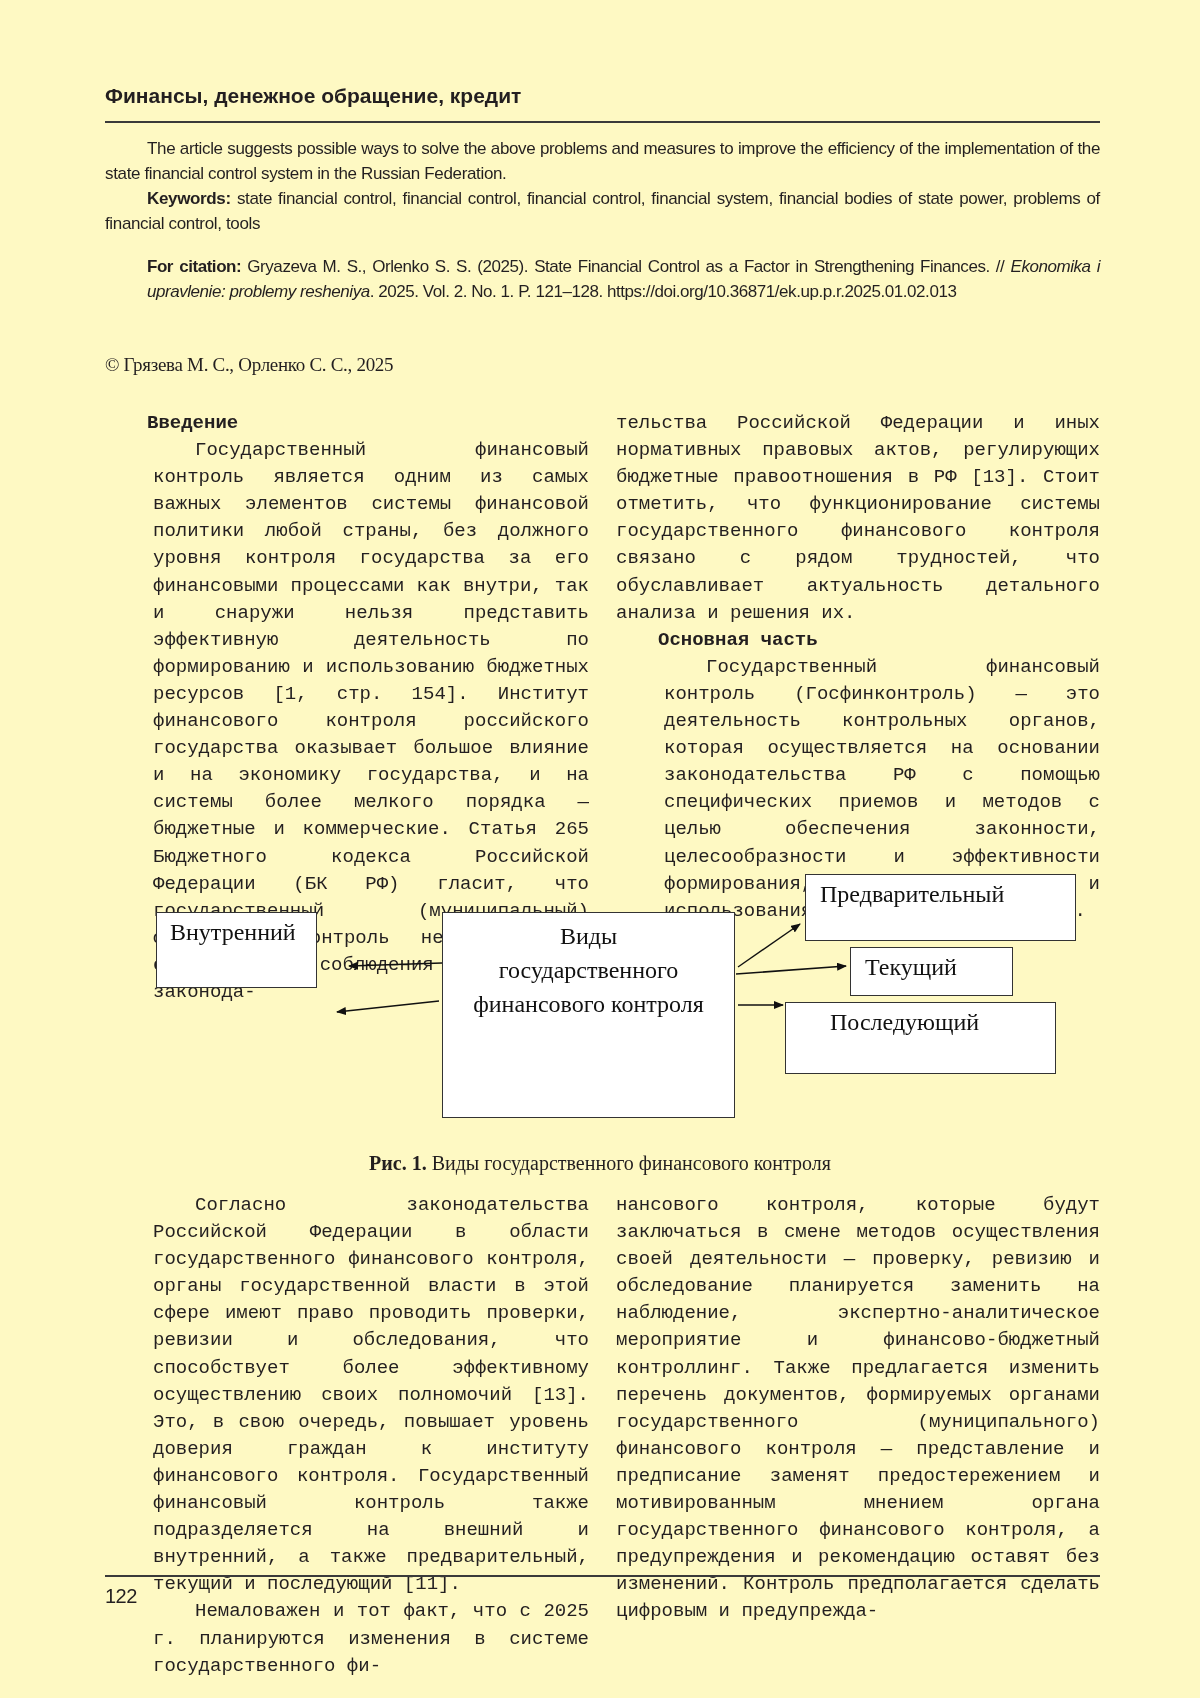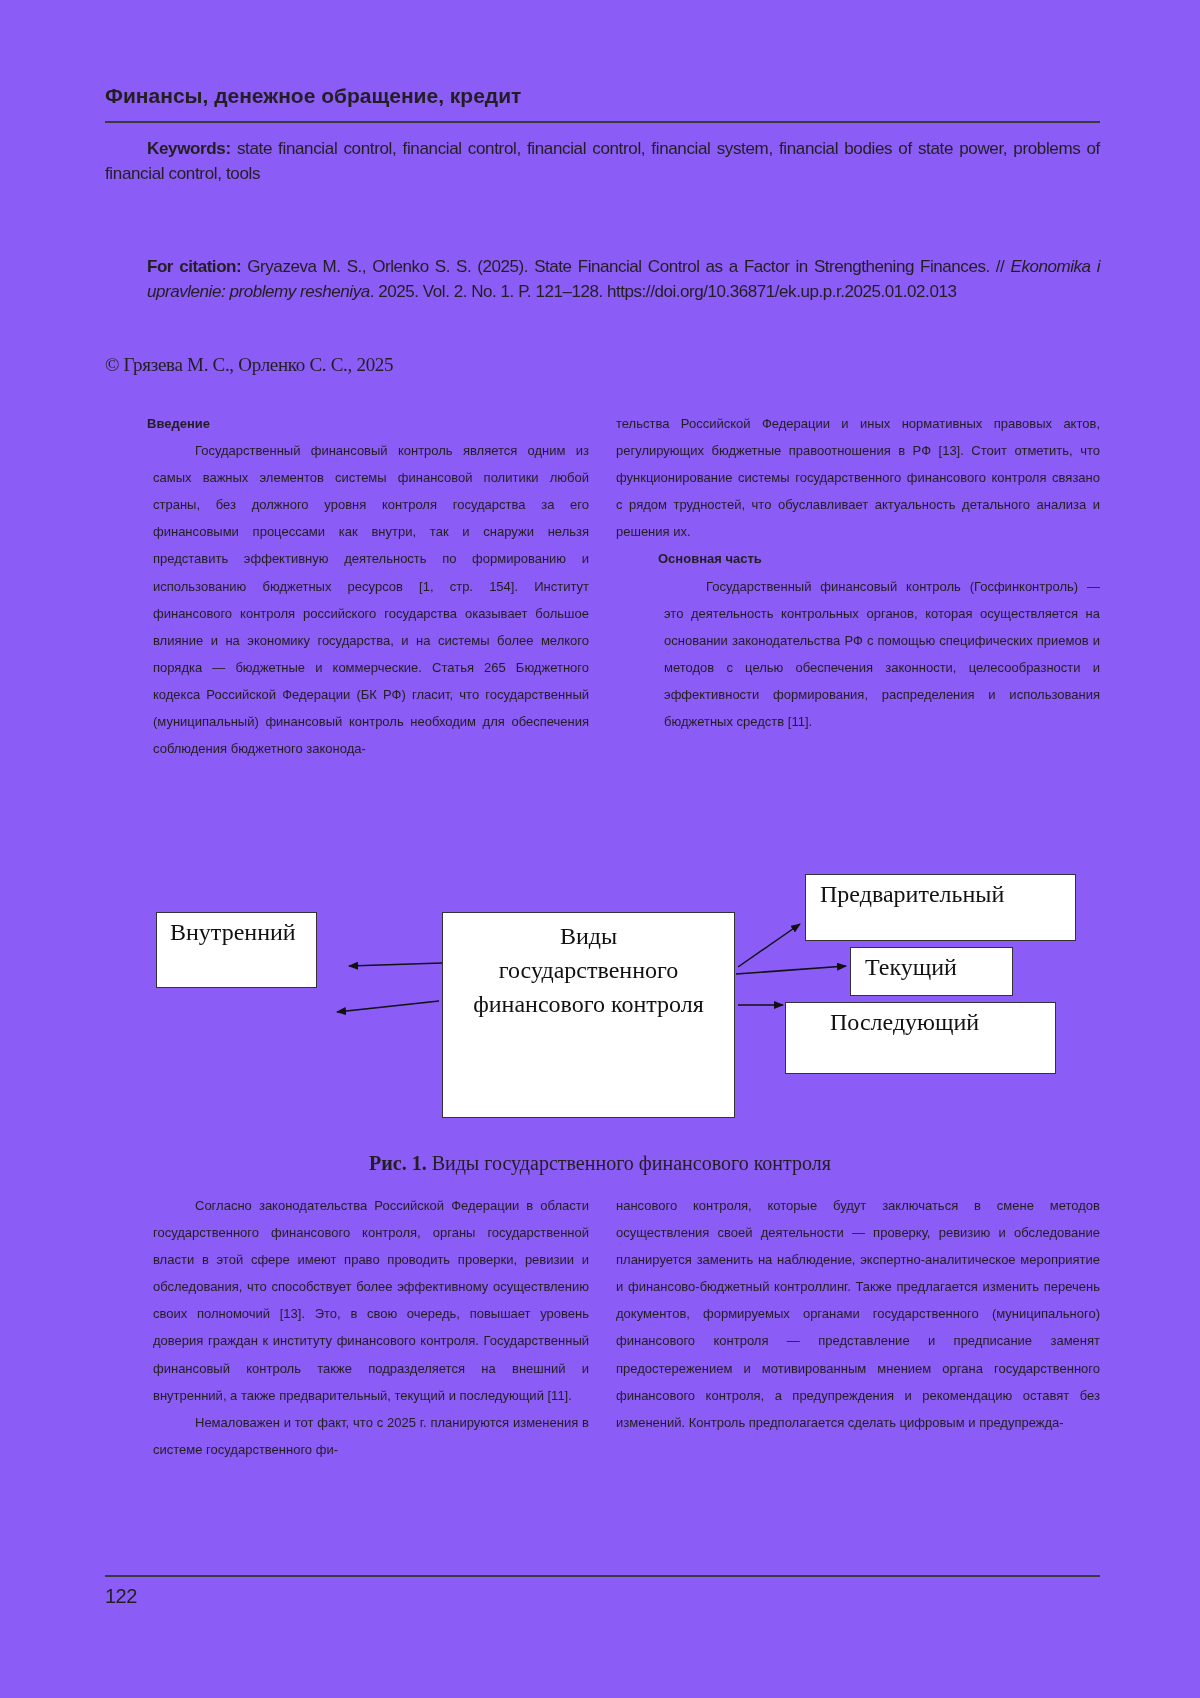--- a/index.html
+++ b/index.html
@@ -1,17 +1,17 @@
 <!DOCTYPE html>
 <html><head>
 <meta charset="utf-8">
 <style>
   html, body { margin: 0; padding: 0; background: #ffffff; }
   body { width: 1200px; height: 1698px; position: relative; overflow: hidden; color: #231f20; }
-  .page { position: absolute; left: 0; top: 0; width: 1200px; height: 1698px; background: #8b5cf6; }
+  .page { position: absolute; left: 0; top: 0; width: 1200px; height: 1698px; background: #fef9c3; }
 
   .running-head {
     position: absolute; left: 105px; top: 84px; width: 995px;
     font-family: "Liberation Sans", sans-serif; font-weight: bold; font-size: 21px; color: #231f20;
   }
   .rule { position: absolute; left: 105px; width: 995px; height: 2px; background: #3a3a3a; }
   .rule.top { top: 121px; }
   .rule.bottom { top: 1575px; }
 
   .abstract {
@@ -30,21 +30,21 @@
   .citation i { font-style: italic; }
   .citation b { font-weight: bold; }
 
   .copyright {
     position: absolute; left: 105px; top: 354px;
     font-family: "Liberation Serif", serif; font-size: 19px; letter-spacing: -0.3px; color: #231f20;
   }
 
   .col {
     position: absolute; width: 484px;
-    font-family: Liberation Sans, sans-serif; font-size: 13px; line-height: 27.1px;
+    font-family: Liberation Mono, monospace; font-size: 19px; line-height: 27.1px;
     text-align: justify; color: #231f20; hyphens: manual;
   }
   .col p { margin: 0; }
   .col .indent { text-indent: 42px; margin-left: 48px; }
   .col .heading { font-weight: bold; text-indent: 42px; }
   .col.left1 { left: 105px; top: 410px; }
   .col.right1 { left: 616px; top: 410px; }
   .col.left2 { left: 105px; top: 1192px; }
   .col.right2 { left: 616px; top: 1192px; }
 
@@ -74,20 +74,21 @@
 </style>
 </head>
 <body>
 
 <div class="page">
 
   <div class="running-head">Финансы, денежное обращение, кредит</div>
   <div class="rule top"></div>
 
   <div class="abstract">
+    <p>The article suggests possible ways to solve the above problems and measures to improve the efficiency of the implementation of the state financial control system in the Russian Federation.</p>
     <p><b>Keywords:</b><span> state financial control, financial control, financial control, financial system, financial bodies of state power, problems of financial control, tools</span></p>
   </div>
 
   <div class="citation">
     <b>For citation:</b><span> Gryazeva M. S., Orlenko S. S. (2025). State Financial Control as a Factor in Strengthening Finances. // </span><i>Ekonomika i upravlenie: problemy resheniya</i><span>. 2025. Vol. 2. No. 1. P. 121–128. https://doi.org/10.36871/ek.up.p.r.2025.01.02.013</span>
   </div>
 
   <div class="copyright">© Грязева М. С., Орленко С. С., 2025</div>
 
   <div class="col left1">

